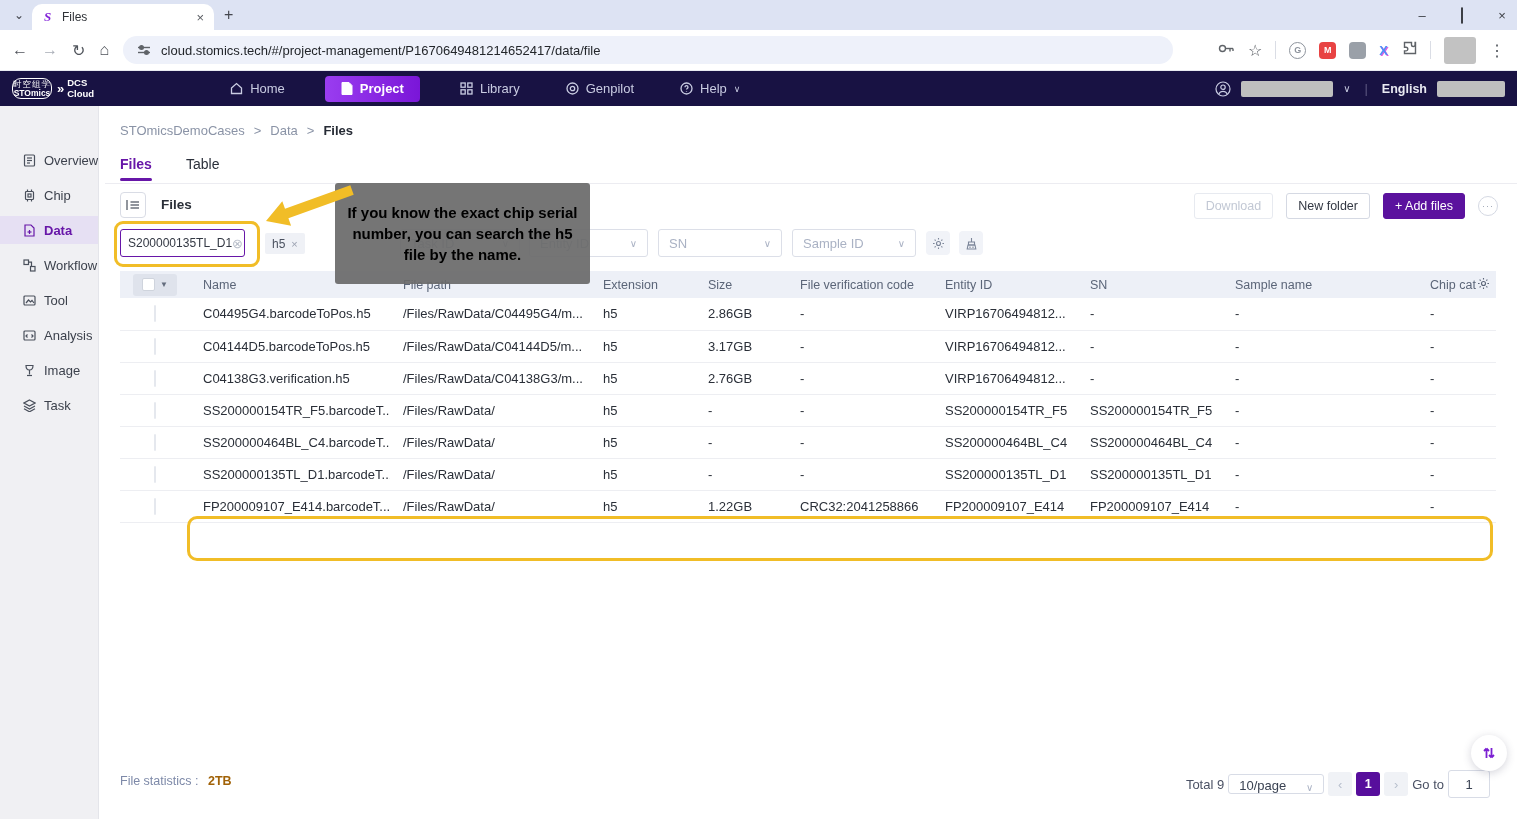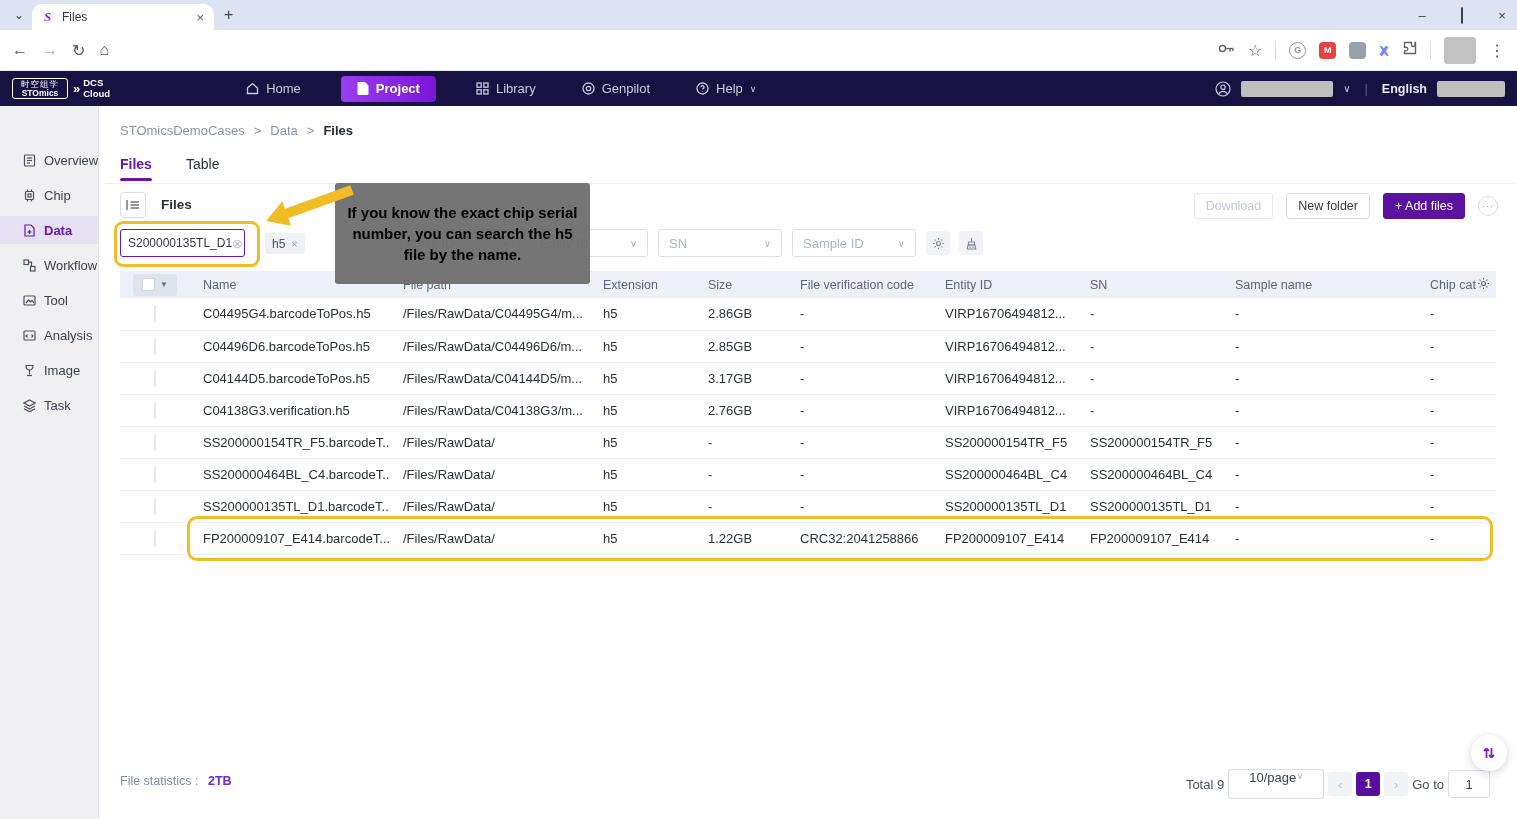--- a/index.html
+++ b/index.html
@@ -29,21 +29,21 @@
   .ext-red { background:#e84343; color:#fff; }
   .ext-gray { background:#9aa0a8; color:#fff; }
   .ext-g { border:1.5px solid #8d939c; border-radius:50%; color:#8d939c; background:#fff; }
   .ext-x { color:#4f8ef7; font-weight:bold; font-size:13px; text-shadow:1px 1px 0 #e05ce0; }
   .addr-divider { width:1px; height:18px; background:#dadde5; }
   .avatar-redacted { width:32px; height:27px; background:#c2c2c2; border-radius:3px; }
 
   
   .appnav { position:absolute; left:0; top:71px; width:100%; height:35px; background:#181243; display:flex; align-items:center; padding:0 12px; }
   .logo { display:flex; align-items:center; gap:5px; }
-  .logo-box { border:1.5px solid #fff; border-radius:3px; padding:1px 8px; color:#fff; text-align:center; line-height:1.05; }
+  .logo-box { border:1.5px solid #fff; border-radius:9px; padding:1px 0; color:#fff; text-align:center; line-height:1.05; }
   .logo-box .cn { font-size:8.5px; letter-spacing:1px; }
   .logo-box .en { font-size:8.5px; font-weight:bold; }
   .logo-chev { color:#fff; font-size:13px; font-weight:bold; letter-spacing:-2px; }
   .logo-right { color:#fff; font-size:9.5px; font-weight:bold; line-height:1.15; }
   .appnav-items { display:flex; align-items:center; gap:34px; margin-left:130px; }
   .appnav-item { display:flex; align-items:center; gap:7px; color:#c9cce2; font-size:13px; cursor:pointer; height:26px; padding:0 6px; }
   .appnav-item svg { stroke:#c9cce2; }
   .appnav-item.active { background:linear-gradient(90deg,#9a3df0,#7a16d8); border-radius:4px; color:#fff; font-weight:bold; padding:0 16px; }
   .appnav-item.active svg { stroke:#fff; }
   .appnav-right { margin-left:auto; display:flex; align-items:center; gap:10px; }
@@ -96,24 +96,24 @@
   .file-table .col-chk { padding:0; text-align:center; }
   .chk-wrap { width:44px; height:22px; background:#dfe3ec; border-radius:3px; margin:0 auto; display:flex; align-items:center; justify-content:center; gap:5px; cursor:pointer; }
   .chk { width:13px; height:13px; border:1px solid #cfd4dd; border-radius:2px; background:#fff; }
   .chk.faint { border-color:#e5e8ee; background:#f8f9fb; margin:0 auto; }
   .chk-arrow { font-size:8px; color:#646d7e; }
   .th-last { position:relative; }
   .th-gear { position:absolute; right:6px; top:6px; cursor:pointer; }
 
   
   .file-stats { position:absolute; left:15px; top:668px; font-size:12.5px; color:#7d89a8; }
-  .file-stats b { color:#6d28d9; font-weight:bold; margin-left:6px; }
+  .file-stats b { color:#a16207; font-weight:bold; margin-left:6px; }
   .pager { position:absolute; right:27px; top:663px; display:flex; align-items:center; gap:4px; height:30px; }
   .pager .total { font-size:13px; color:#4a5164; }
-  .page-size { width:96px; height:30px; border:1px solid #d8dce6; border-radius:3px; display:flex; align-items:flex-start; justify-content:space-between; padding:0 20px; font-size:13px; color:#3a4252; cursor:pointer; }
+  .page-size { width:96px; height:20px; border:1px solid #d8dce6; border-radius:3px; display:flex; align-items:flex-end; justify-content:space-between; padding:0 10px; font-size:13px; color:#3a4252; cursor:pointer; }
   .page-size .chev { color:#aab2c4; font-size:10px; }
   .pg-btn { width:24px; height:24px; border-radius:3px; background:#f0f2f6; color:#b7bfcd; display:flex; align-items:center; justify-content:center; font-size:13px; cursor:pointer; }
   .pg-btn.cur { background:#570e9c; color:#fff; font-weight:bold; font-size:12.5px; }
   .goto-label { font-size:13px; color:#4a5164; }
   .goto-input { width:42px; height:28px; border:1px solid #d8dce6; border-radius:3px; text-align:center; font-size:13px; color:#3a4252; outline:none; font-family:"Liberation Sans",sans-serif; }
 
   .fab-sort { position:absolute; left:1471px; top:735px; width:36px; height:36px; border-radius:50%; background:#fff; box-shadow:0 2px 8px rgba(60,60,90,.22); display:flex; align-items:center; justify-content:center; z-index:48; cursor:pointer; }
 
   
   .tooltip-box { position:absolute; left:335px; top:183px; width:255px; height:101px; background:rgba(106,106,106,.93); border-radius:3px; z-index:45; display:flex; align-items:center; justify-content:center; padding:0 10px; }
@@ -142,20 +142,33 @@
       <span class="win-btn"><span class="win-restore"></span></span>
       <span class="win-btn">×</span>
     </div>
   </div>
 
   <div class="addressbar">
     <span class="nav-glyph">←</span>
     <span class="nav-glyph dim">→</span>
     <span class="nav-glyph">↻</span>
     <span class="nav-glyph">⌂</span>
+    <div class="url-pill">
+      <span class="site-info-icon">
+        <svg width="14" height="12" viewBox="0 0 14 12">
+            <g stroke="#5f6368" stroke-width="1.4" fill="#5f6368">
+              <line x1="1" y1="3.5" x2="13" y2="3.5"></line>
+              <circle cx="4.5" cy="3.5" r="1.8"></circle>
+              <line x1="1" y1="8.5" x2="13" y2="8.5"></line>
+              <circle cx="9.5" cy="8.5" r="1.8"></circle>
+            </g>
+          </svg>
+      </span>
+      <span class="url-text">cloud.stomics.tech/#/project-management/P1670649481214652417/data/file</span>
+    </div>
     <div class="addr-right">
       <span>
         <svg width="17" height="13" viewBox="0 0 17 13" fill="none" stroke="#5f6368" stroke-width="1.4">
             <circle cx="4.5" cy="6.5" r="3"></circle>
             <line x1="7.5" y1="6.5" x2="15" y2="6.5"></line>
             <line x1="12" y1="6.5" x2="12" y2="9.5"></line>
             <line x1="15" y1="6.5" x2="15" y2="9"></line>
           </svg>
       </span>
       <span class="nav-glyph">☆</span>
@@ -429,32 +442,20 @@
         <td>h5</td>
         <td>2.86GB</td>
         <td>-</td>
         <td>VIRP16706494812...</td>
         <td>-</td>
         <td>-</td>
         <td>-</td>
       </tr>
           <tr>
         <td class="col-chk"><span class="chk faint"></span></td>
-        <td>C04496D6.barcodeToPos.h5</td>
-        <td>/Files/RawData/C04496D6/m...</td>
-        <td>h5</td>
-        <td>2.85GB</td>
-        <td>-</td>
-        <td>VIRP16706494812...</td>
-        <td>-</td>
-        <td>-</td>
-        <td>-</td>
-      </tr>
-          <tr>
-        <td class="col-chk"><span class="chk faint"></span></td>
         <td>C04144D5.barcodeToPos.h5</td>
         <td>/Files/RawData/C04144D5/m...</td>
         <td>h5</td>
         <td>3.17GB</td>
         <td>-</td>
         <td>VIRP16706494812...</td>
         <td>-</td>
         <td>-</td>
         <td>-</td>
       </tr>

